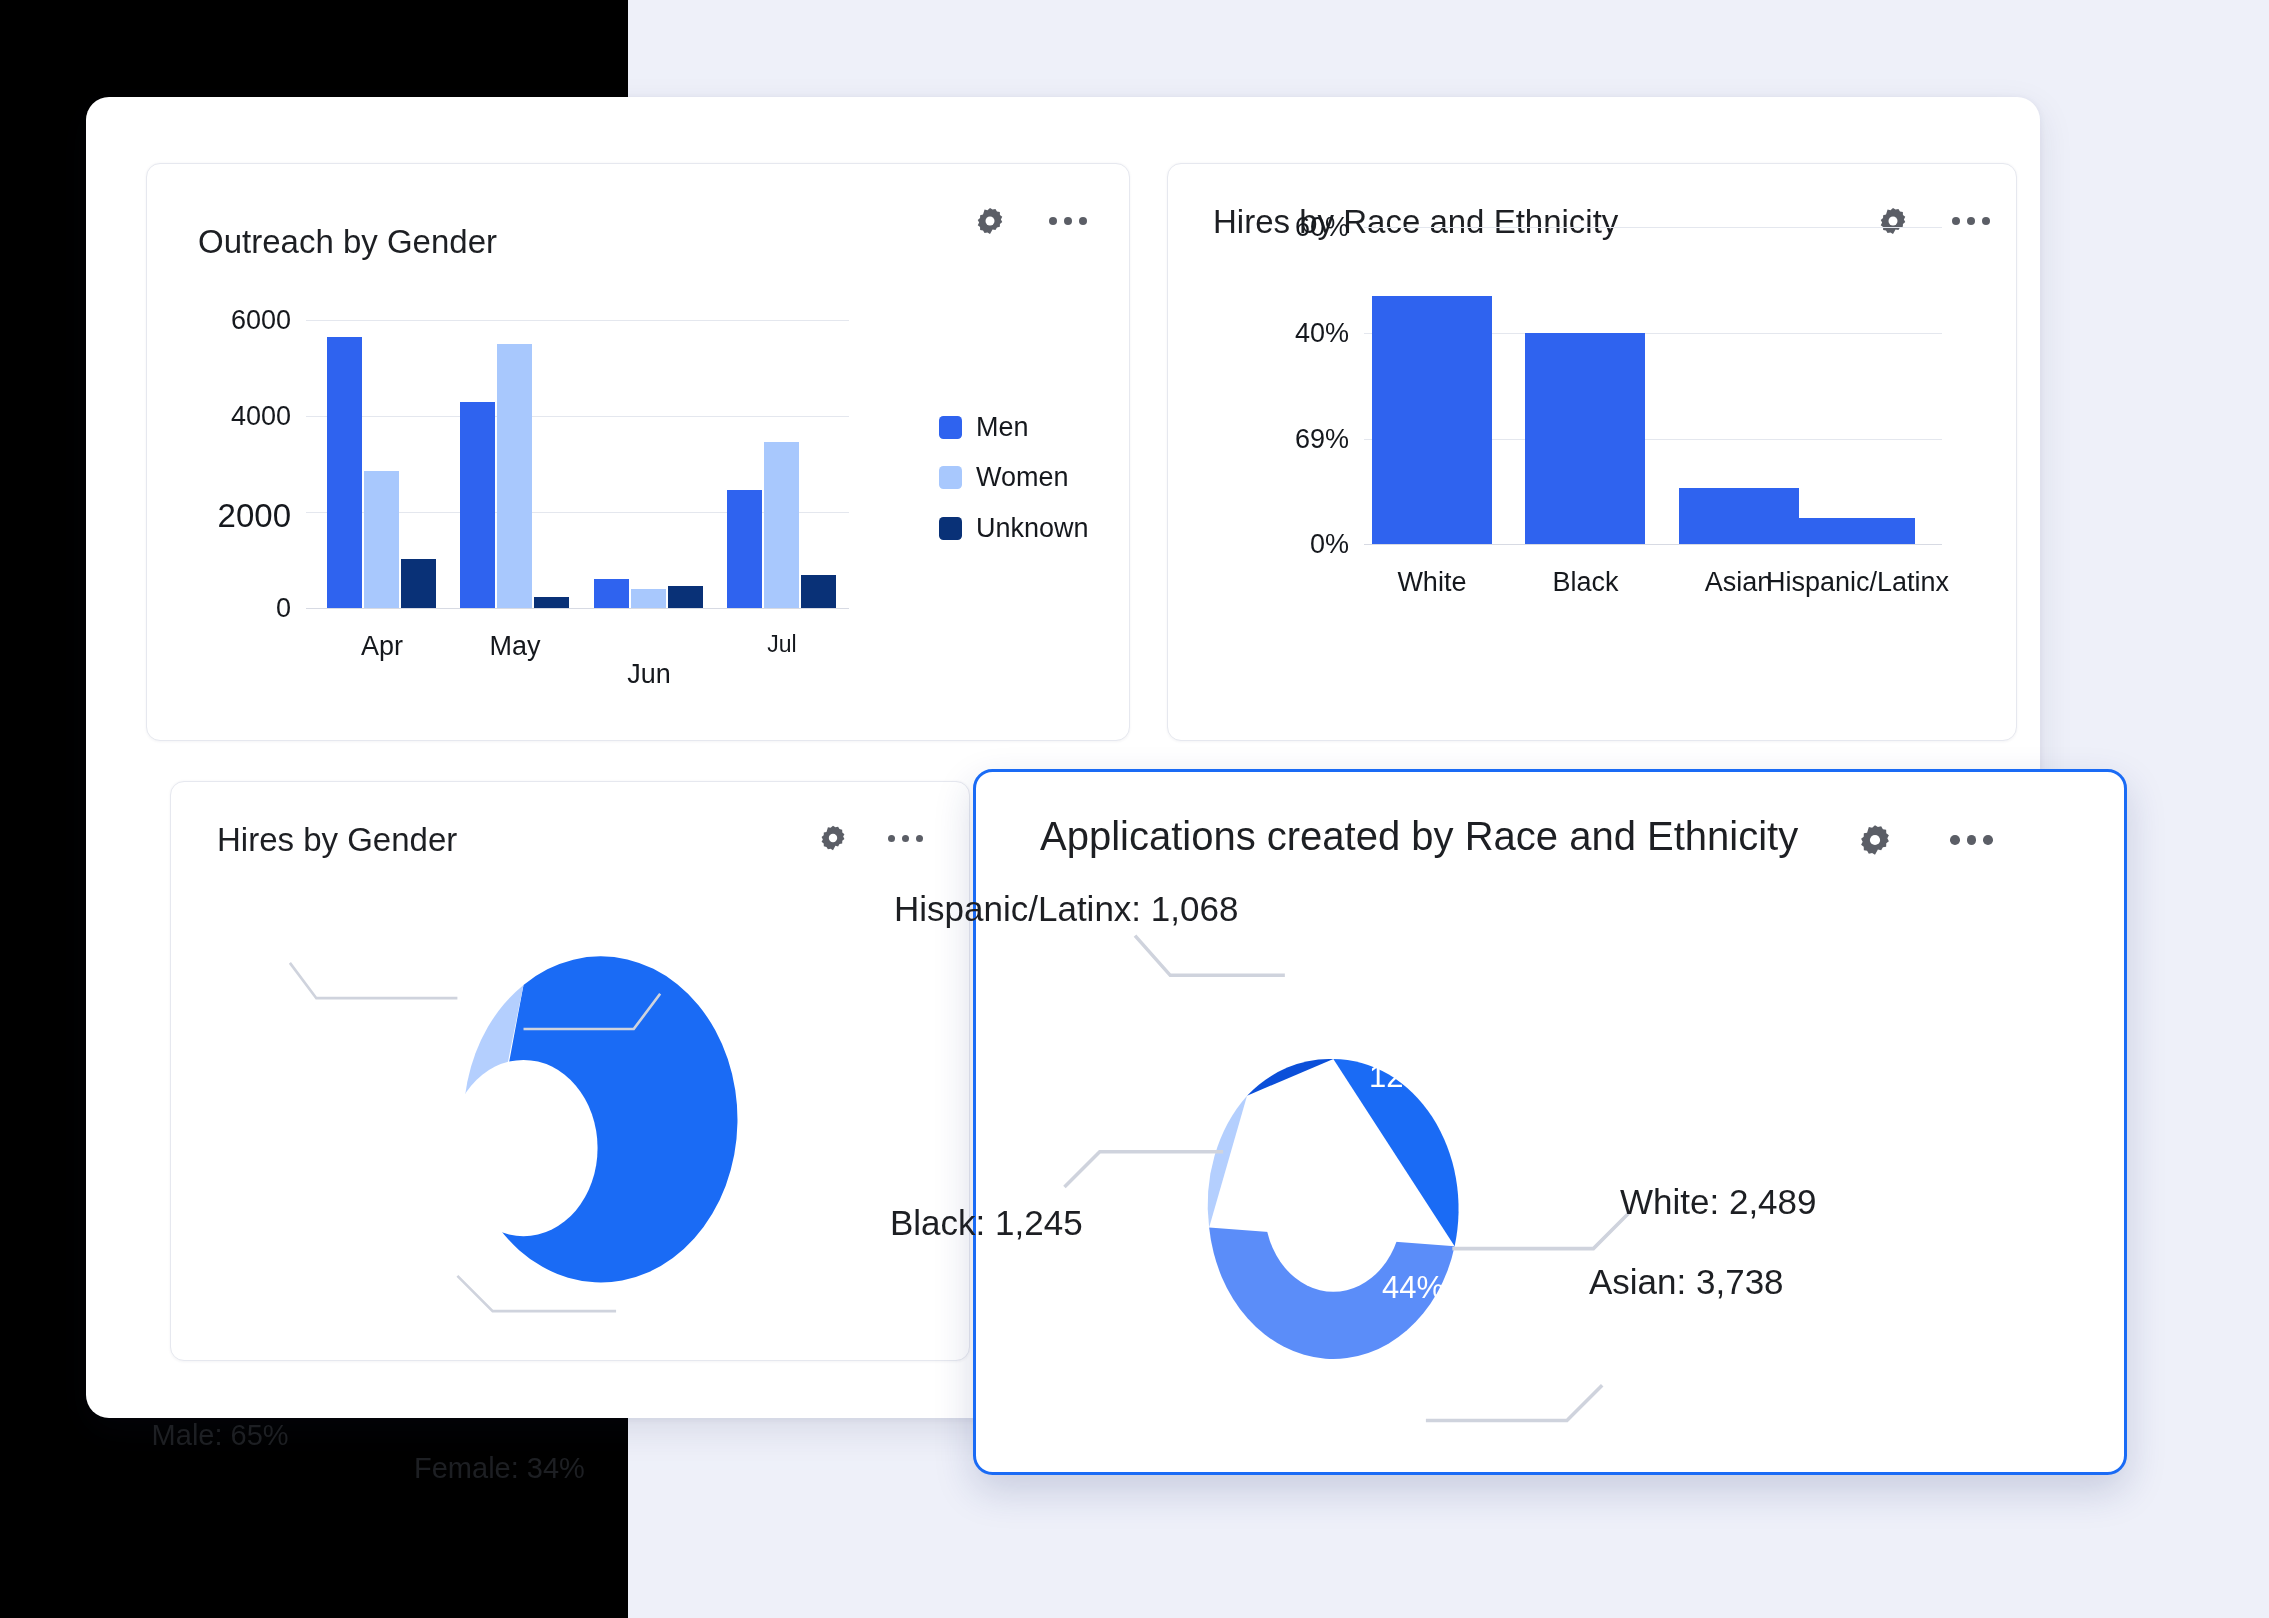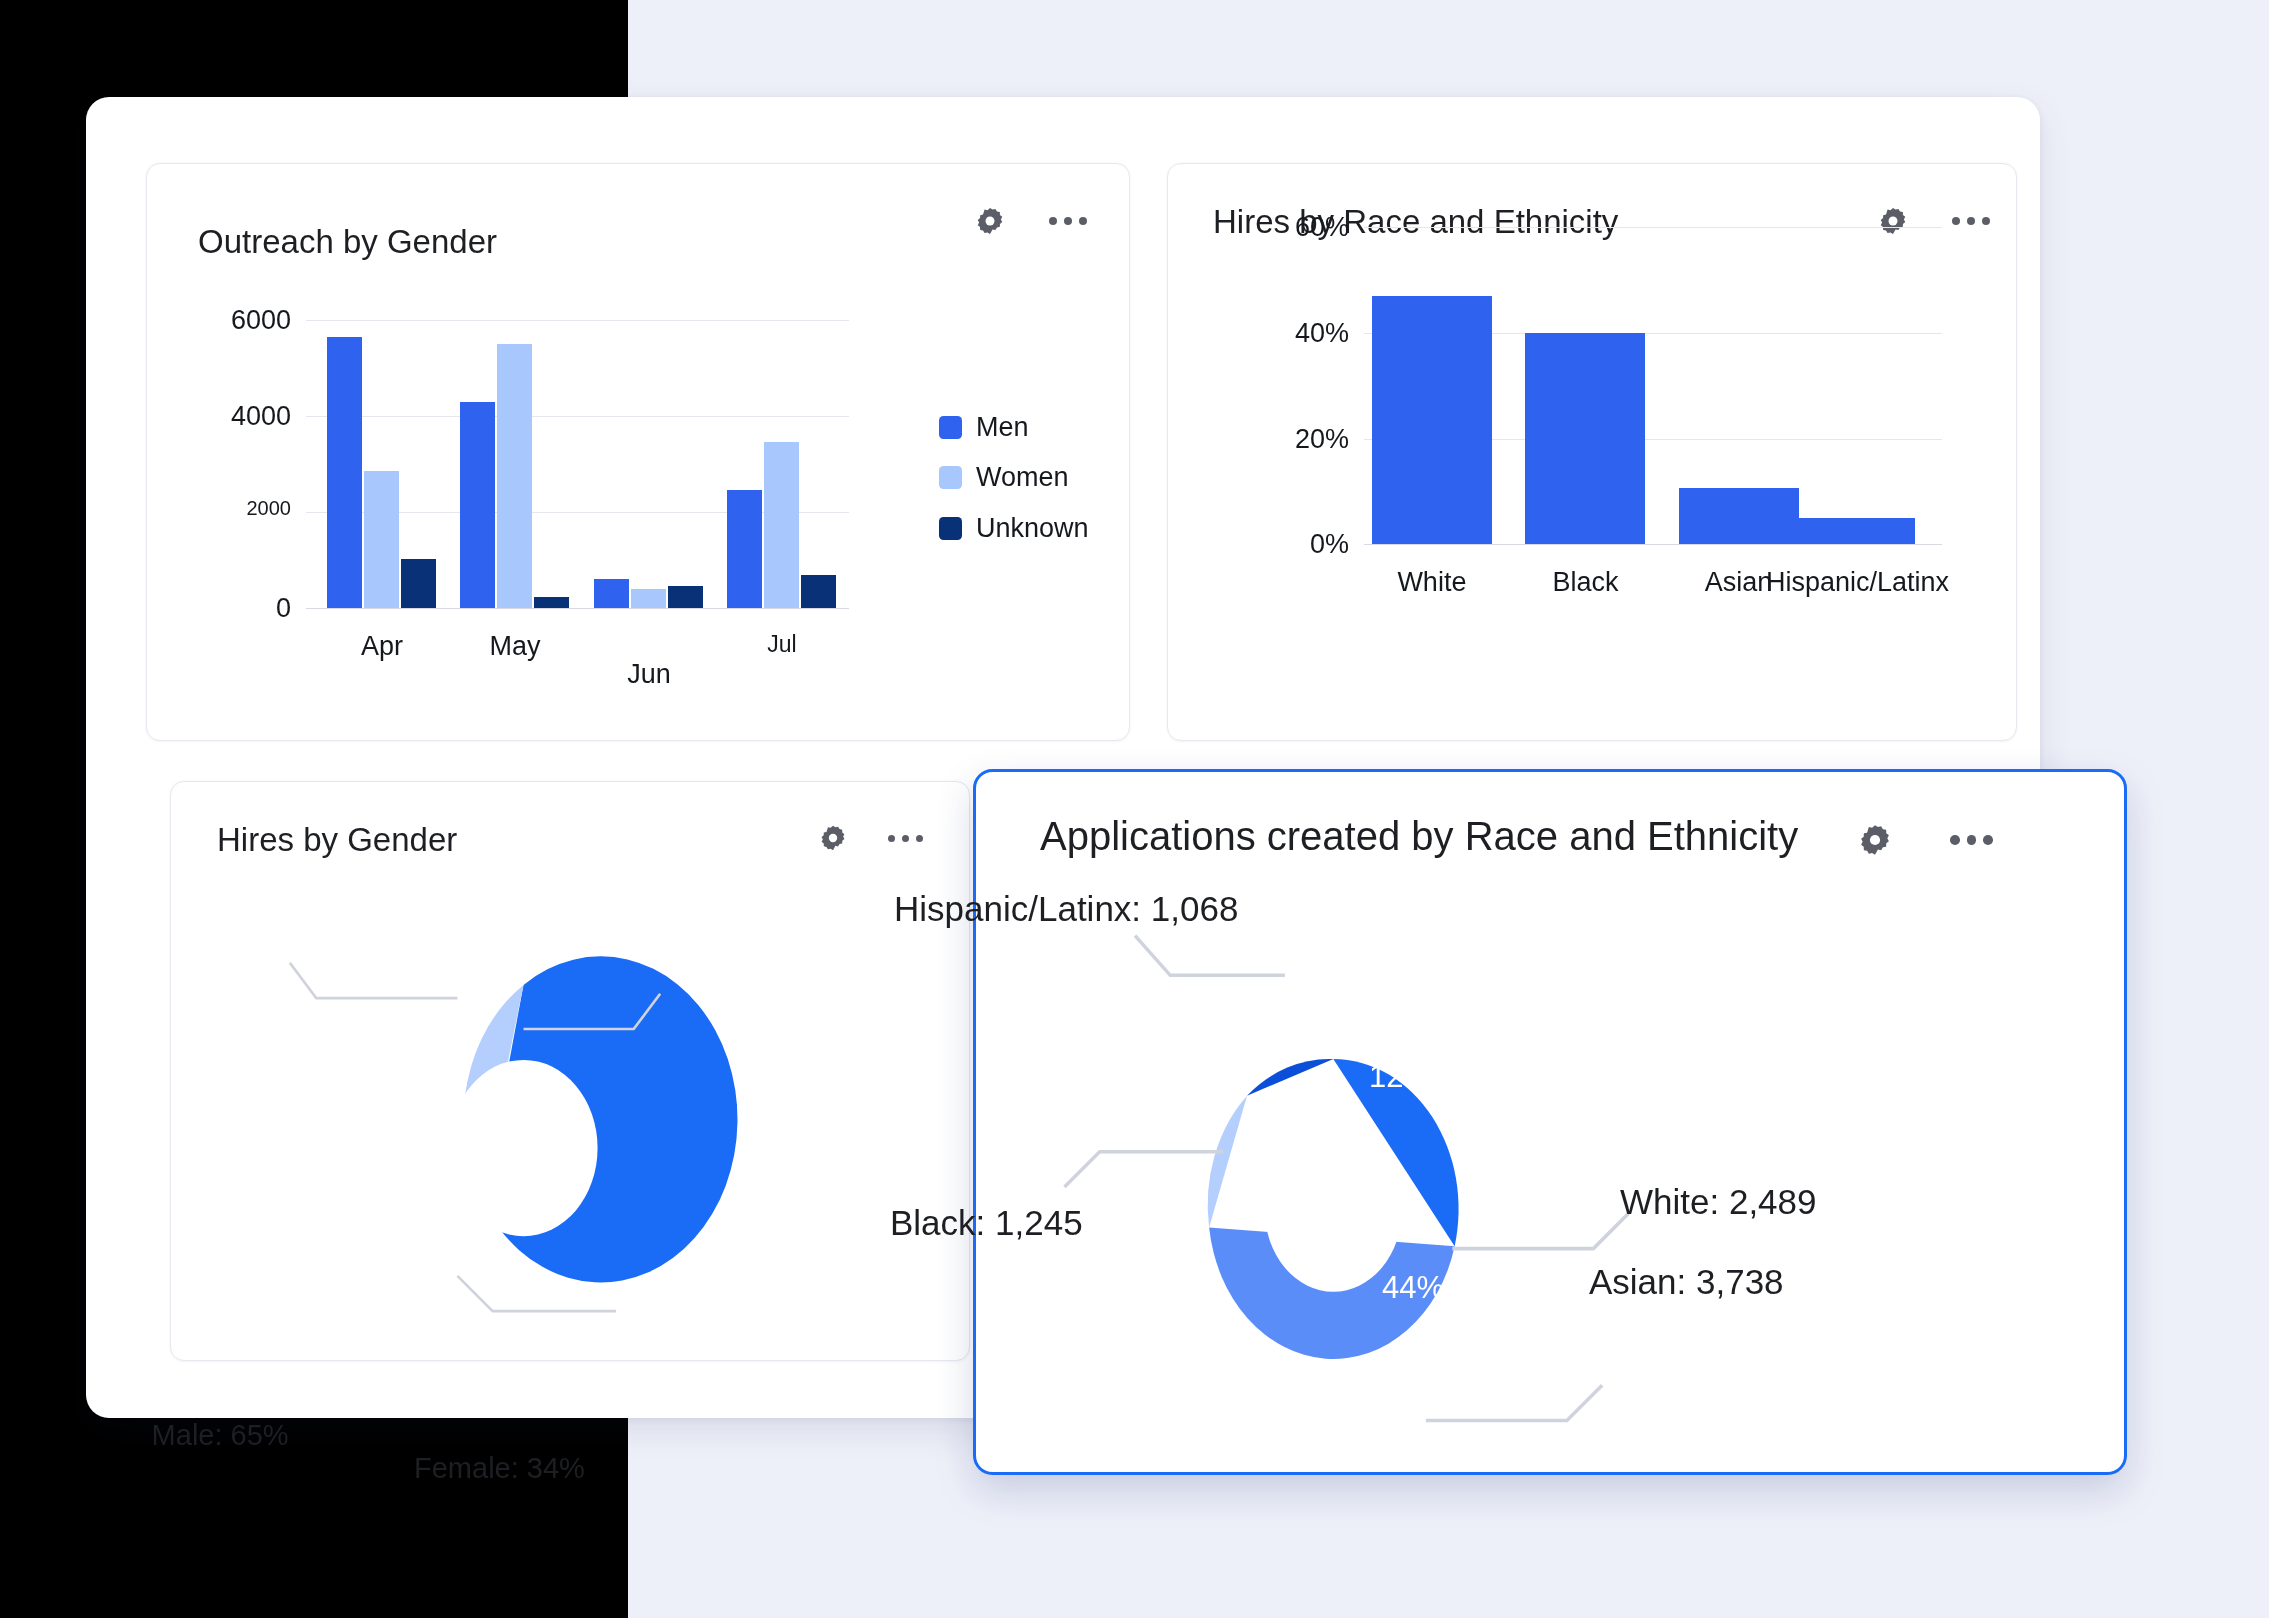--- a/index.html
+++ b/index.html
@@ -96,21 +96,21 @@
     <div class="bar" style="left:288px;width:35px;height:29px;background:#2f63ef;"></div>
     <div class="bar" style="left:325px;width:35px;height:19.4px;background:#a8c8fd;"></div>
     <div class="bar" style="left:362px;width:35px;height:22px;background:#093177;"></div>
 
     <div class="bar" style="left:421px;width:35px;height:118px;background:#2f63ef;"></div>
     <div class="bar" style="left:458px;width:35px;height:166px;background:#a8c8fd;"></div>
     <div class="bar" style="left:495px;width:35px;height:33px;background:#093177;"></div>
 
     <div class="ytick" style="right:558px;top:-15px;font-size:27px;">6000</div>
     <div class="ytick" style="right:558px;top:81px;font-size:27px;">4000</div>
-    <div class="ytick" style="right:558px;top:177px;font-size:20px;">2000</div>
+    <div class="ytick" style="right:558px;top:177px;font-size:33px;">2000</div>
     <div class="ytick" style="right:558px;top:273px;font-size:27px;">0</div>
 
     <div class="xtick" style="left:14px;top:311px;width:124px;font-size:27px;">Apr</div>
     <div class="xtick" style="left:147px;top:311px;width:124px;font-size:27px;">May</div>
     <div class="xtick" style="left:281px;top:311px;width:124px;font-size:27px;margin-top:28px;">Jun</div>
     <div class="xtick" style="left:414px;top:311px;width:124px;font-size:23px;">Jul</div>
   </div>
 
   <div class="legend" style="left:792px;top:248px;">
     <div class="legend-row">
@@ -152,21 +152,21 @@
     <div class="gridline" style="width:578px;top:212px;"></div>
     <div class="axisline" style="width:578px;top:317px;"></div>
 
     <div class="bar" style="left:8px;width:120px;height:248px;background:#2f63ef;"></div>
     <div class="bar" style="left:161px;width:120px;height:211px;background:#2f63ef;"></div>
     <div class="bar" style="left:315px;width:120px;height:56px;background:#2f63ef;"></div>
     <div class="bar" style="left:431px;width:120px;height:25.6px;background:#2f63ef;"></div>
 
     <div class="ytick" style="right:593px;top:-15px;font-size:27px;">60%</div>
     <div class="ytick" style="right:593px;top:91px;font-size:27px;">40%</div>
-    <div class="ytick" style="right:593px;top:197px;font-size:27px;">20%</div>
+    <div class="ytick" style="right:593px;top:197px;font-size:27px;">69%</div>
     <div class="ytick" style="right:593px;top:302px;font-size:27px;">0%</div>
 
     <div class="xtick" style="left:-2.6px;top:340px;width:141px;font-size:27px;">White</div>
     <div class="xtick" style="left:151px;top:340px;width:141px;font-size:27px;">Black</div>
     <div class="xtick" style="left:304px;top:340px;width:141px;font-size:27px;">Asian</div>
     <div class="xtick" style="left:402px;top:340px;width:176px;font-size:27px;">Hispanic/Latinx</div>
   </div>
 </div>
 
 <div class="card" style="left:146px;top:781px;width:798px;height:578px;margin-left:24px;">

